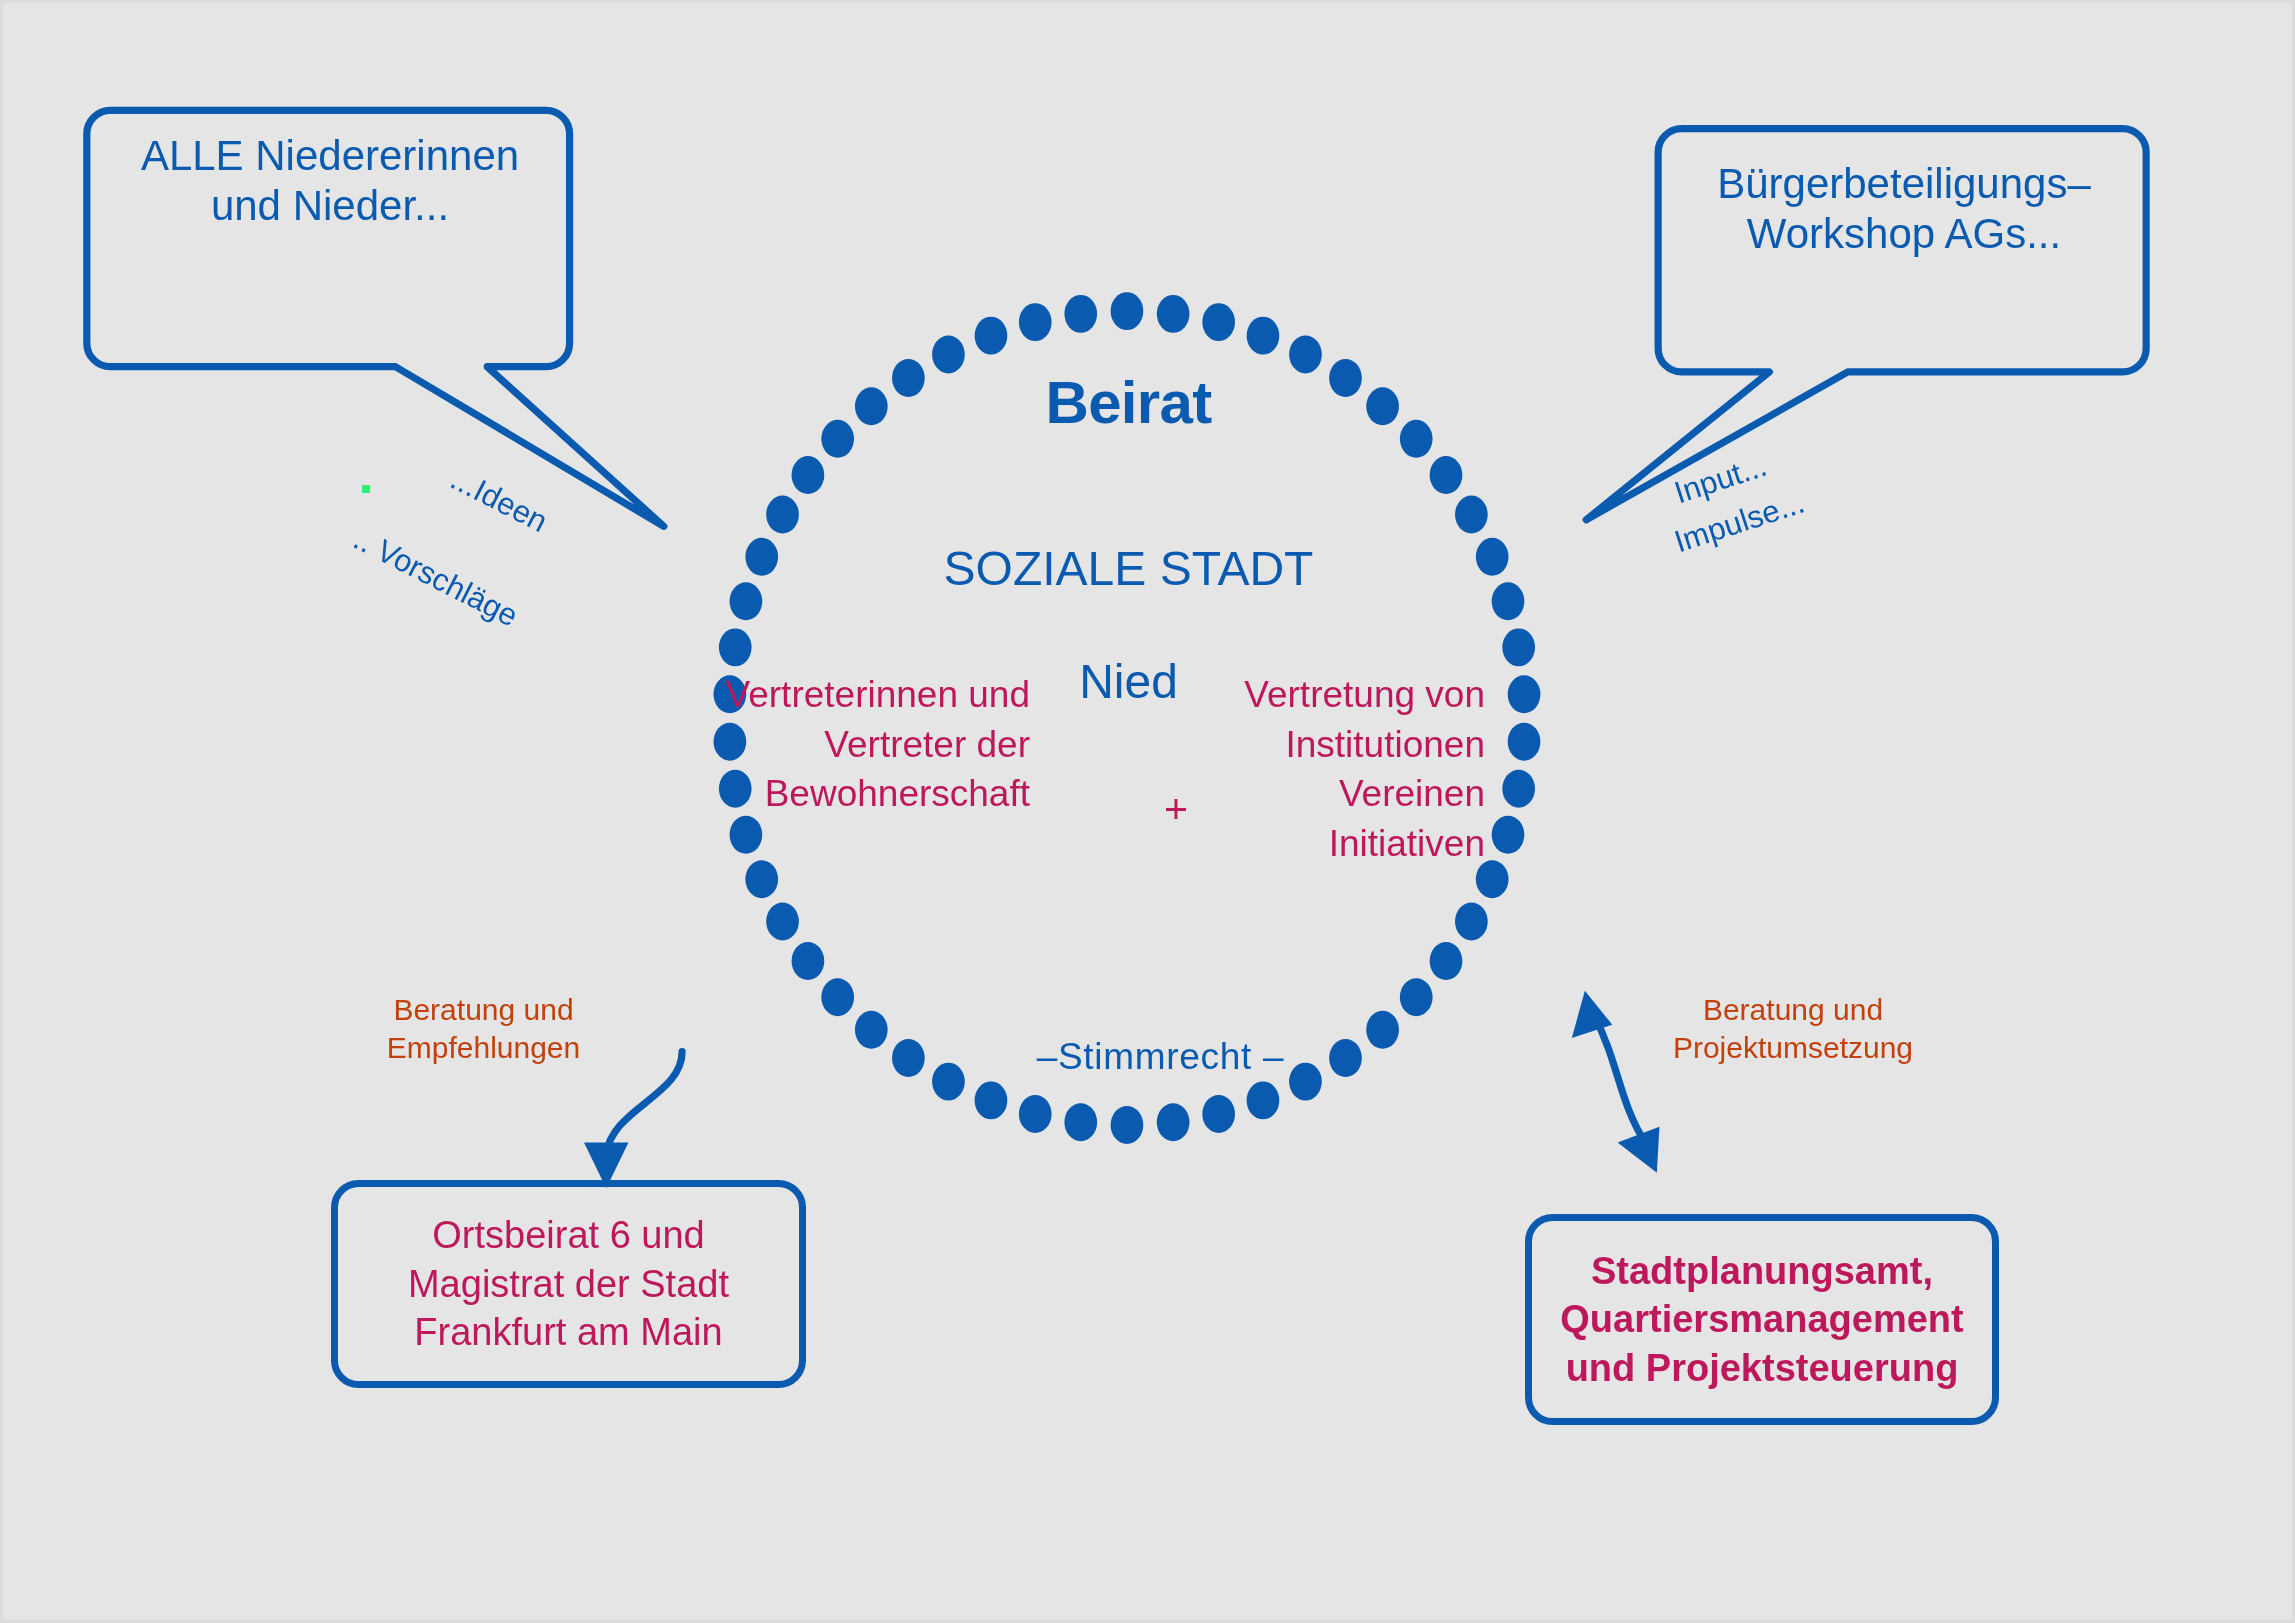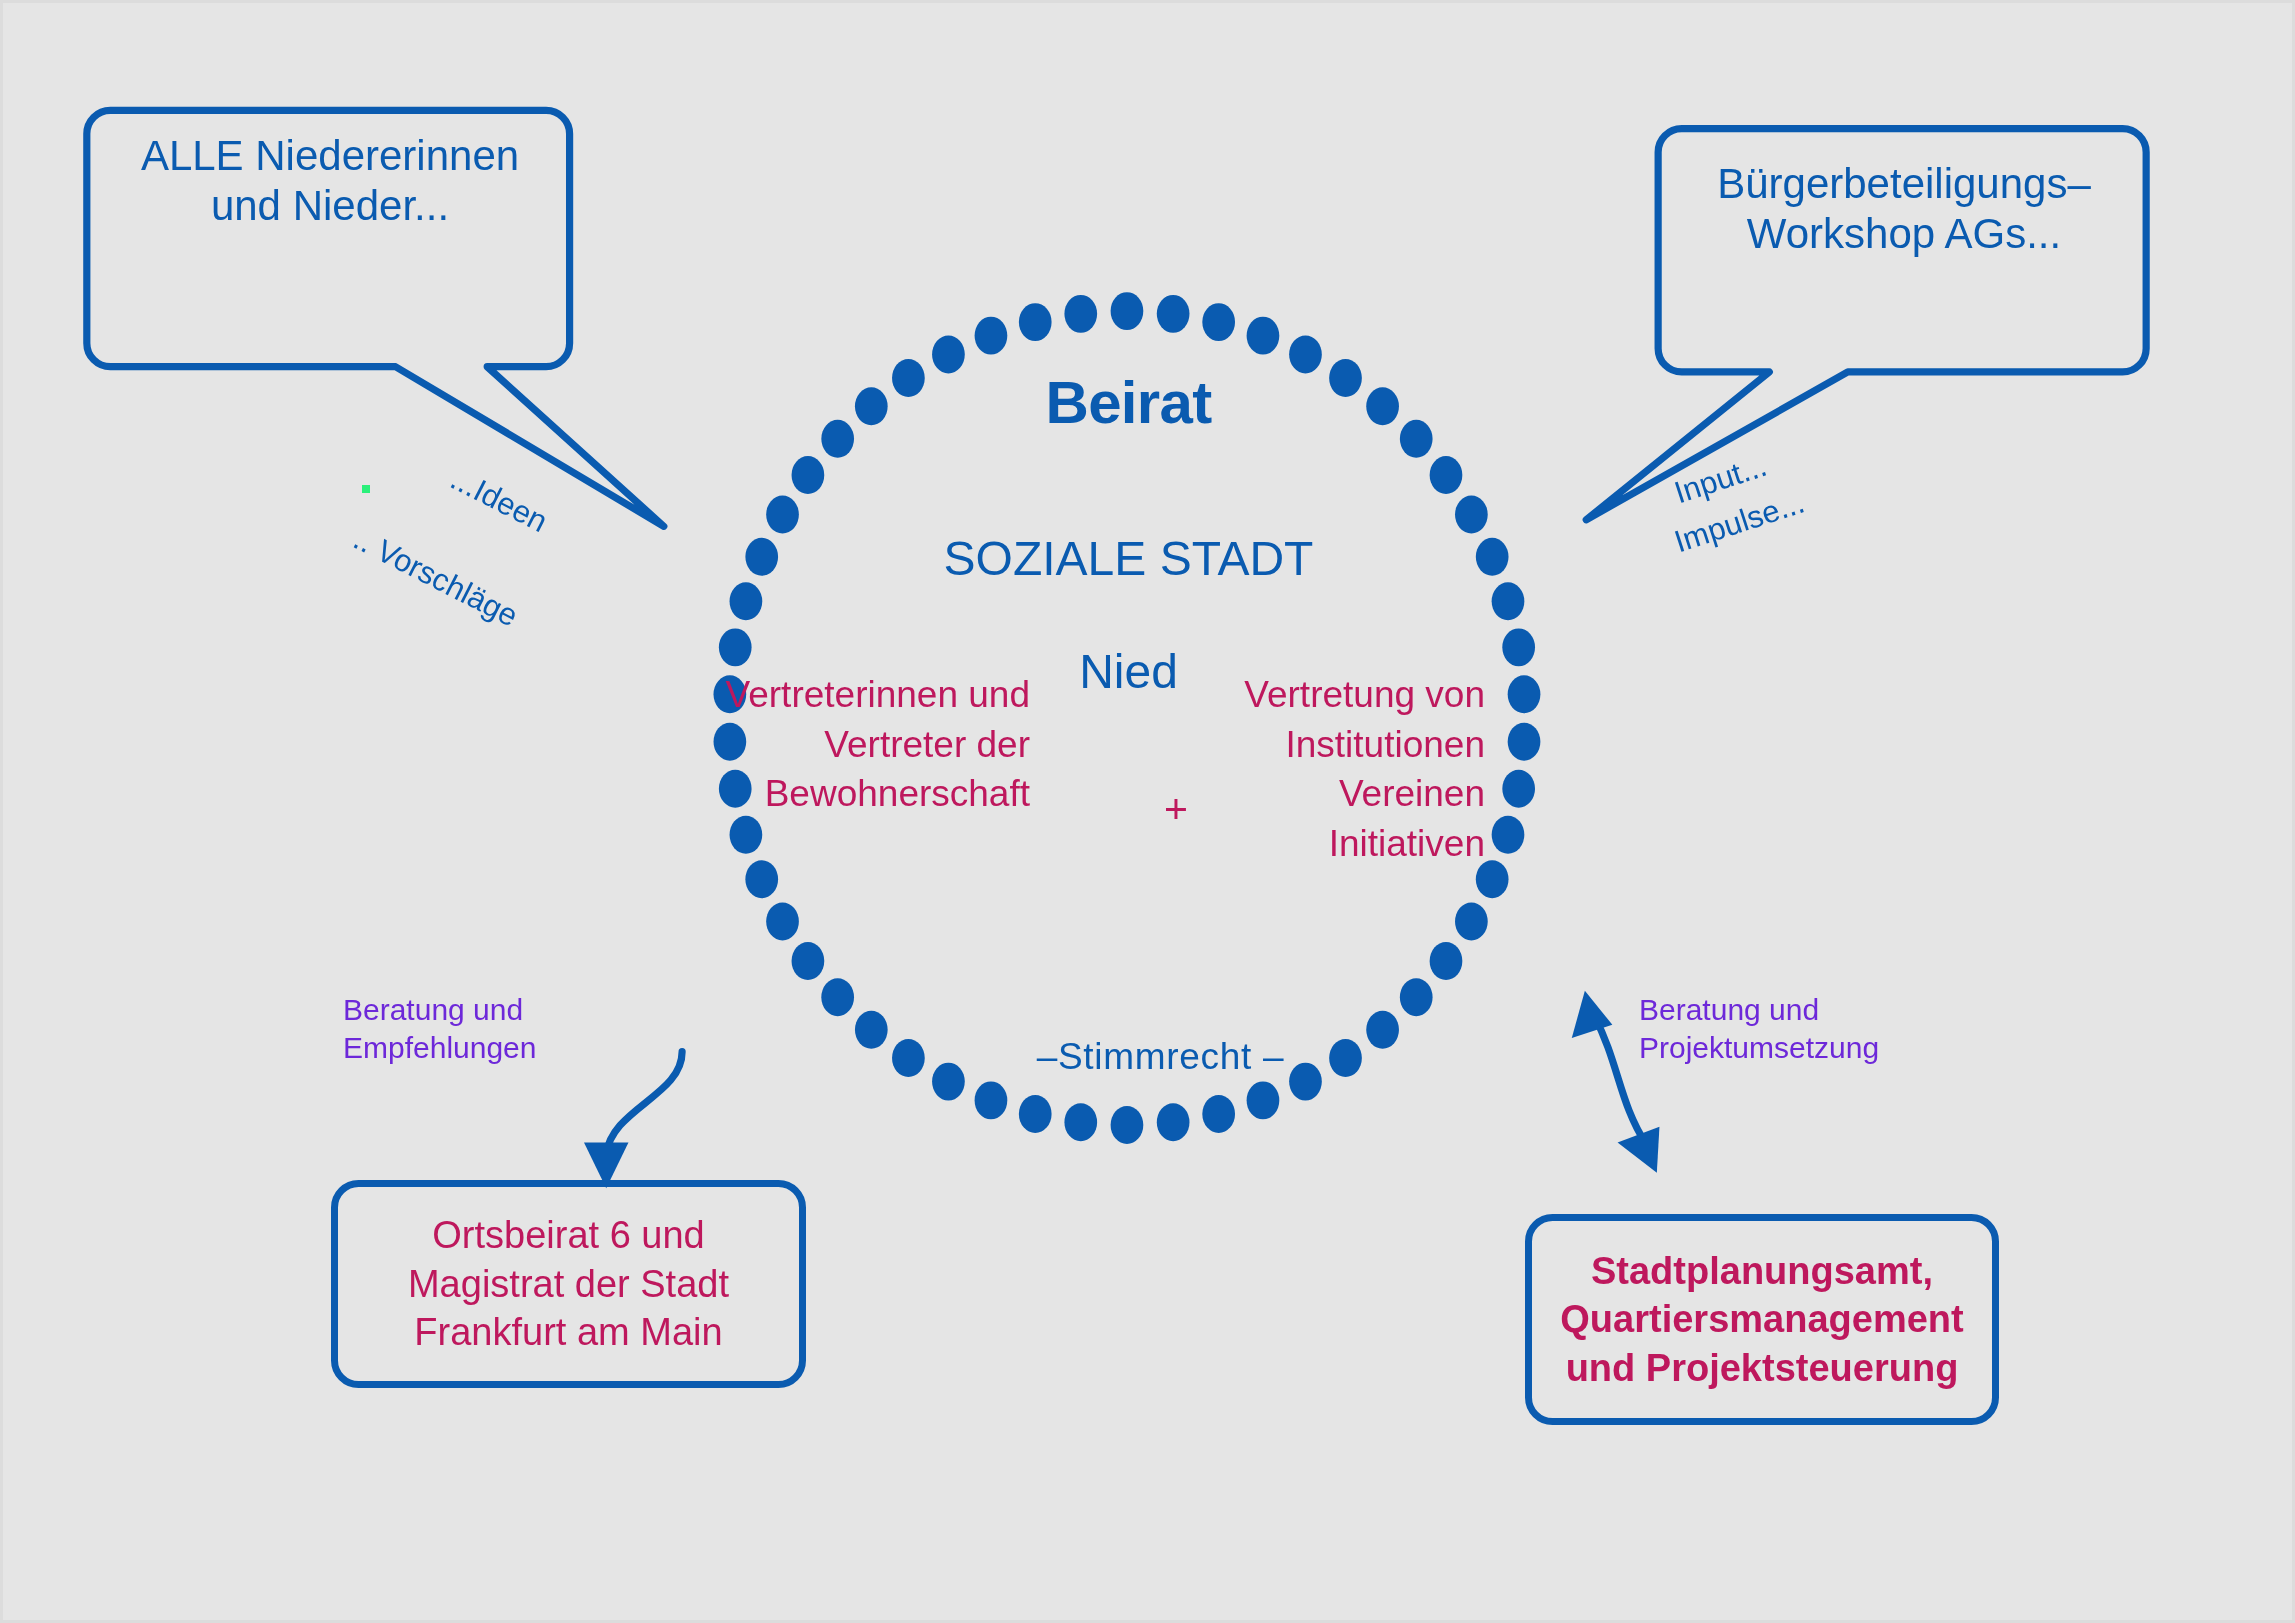--- a/index.html
+++ b/index.html
@@ -41,21 +41,21 @@
   }
   #bubble-left-text  { left: 98px;  top: 128px;  width: 458px; }
   #bubble-right-text { left: 1672px; top: 156px;  width: 458px; }
 
   
   #circle-title {
     left: 772px; top: 366px; width: 707px;
     font-size: 60px; font-weight: bold; letter-spacing: -0.7px;
   }
   #circle-subtitle {
-    left: 772px; top: 471px; width: 707px;
+    left: 772px; top: 481px; width: 707px;
     font-size: 48px; line-height: 1.18;
   }
   .col-text {
     position: absolute;
     font-size: 37px;
     line-height: 1.34;
     text-align: right;
     color: #be185d;
   }
   #col-left  { left: 687px; top: 667px; width: 340px; }
@@ -81,21 +81,22 @@
     color: #be185d;
   }
   #box-bottom-left  { left: 328px;  top: 1177px; width: 475px; height: 208px; }
   #box-bottom-right { left: 1522px; top: 1211px; width: 474px; height: 211px; font-weight: bold; }
 
   
   .annot {
     position: absolute;
     font-size: 30px;
     line-height: 1.26;
-    color: #6d28d9;
+    text-align: center;
+    color: #c2410c;
   }
   #annot-beratung-left  { left: 340px;  top: 988px; width: 281px; }
   #annot-beratung-right { left: 1636px; top: 988px; width: 308px; }
 
   
   .rot {
     position: absolute;
     font-size: 31px;
     color: #0a5bb0;
     white-space: nowrap;

